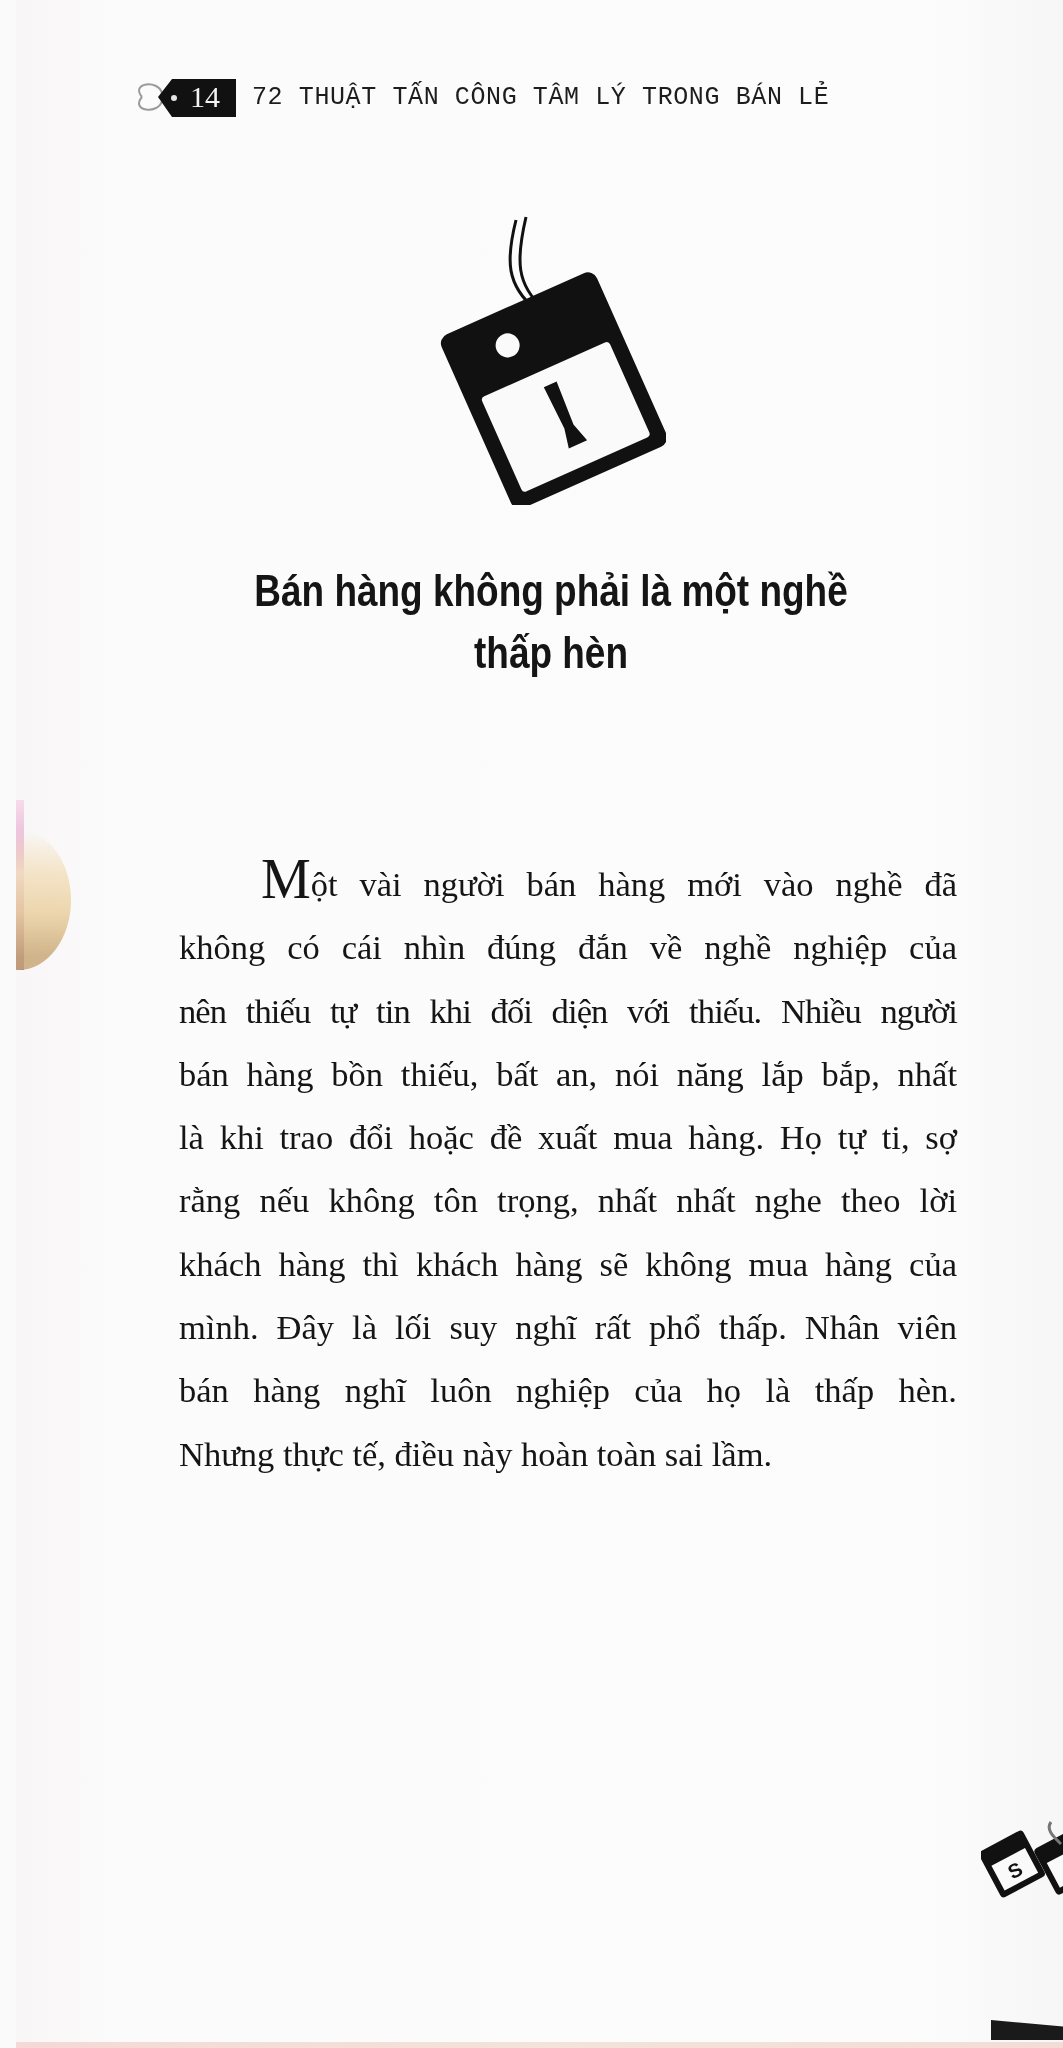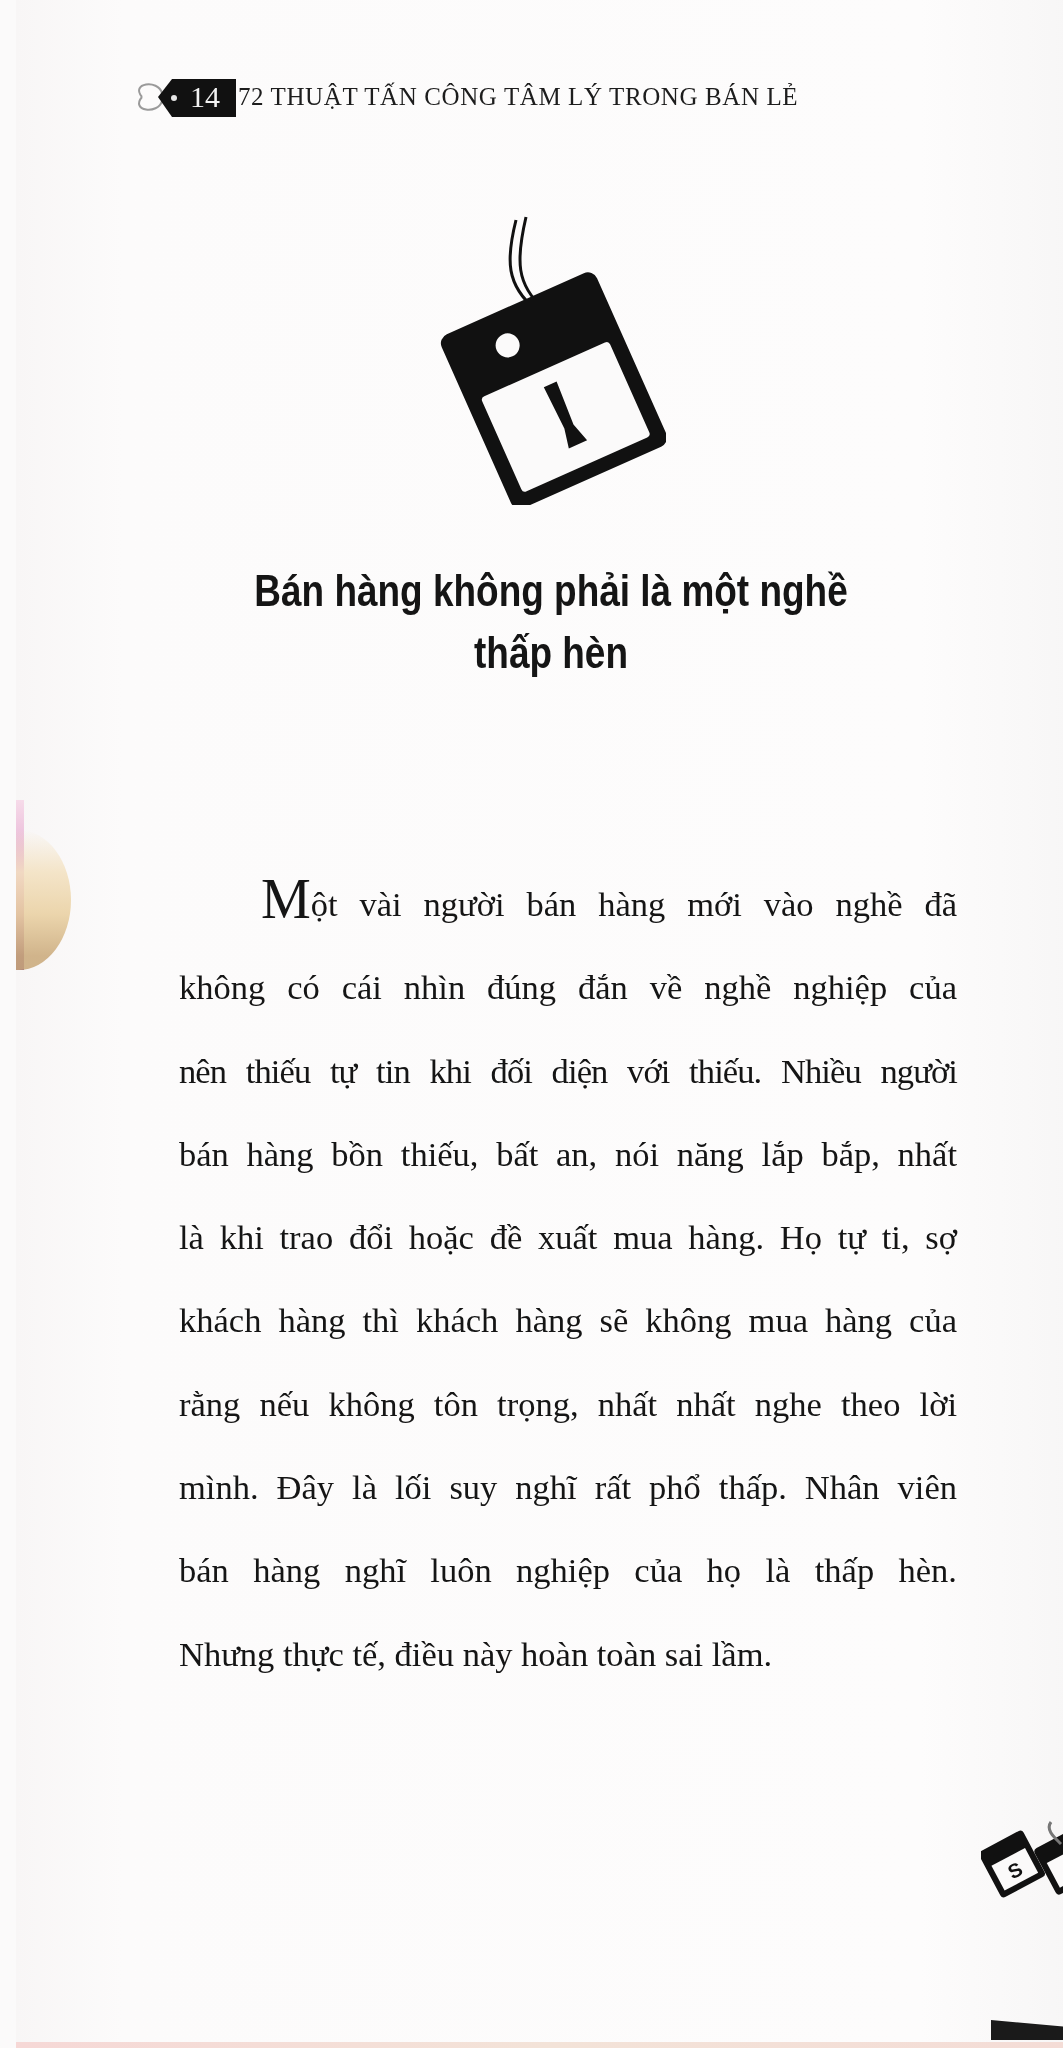--- a/index.html
+++ b/index.html
@@ -39,21 +39,22 @@
     .tag-num {
       position: absolute;
       left: 62px;
       top: 8px;
       color: #f2f2f2;
       font-family: "Liberation Serif", serif;
       font-size: 30px;
       line-height: 32px;
     }
     .running-title {
-      font-family: Liberation Serif, serif;
+      margin-left: 14px;
+      font-family: Liberation Mono, monospace;
       font-size: 25px;
       letter-spacing: 0.6px;
       color: #1d1d1d;
       white-space: nowrap;
       font-variant: normal;
     }
     
     .chapter-icon {
       position: absolute;
       left: 420px;
@@ -92,21 +93,20 @@
       margin: 0;
       text-align: justify;
       text-align-last: left;
     }
     .line {
       display: block;
       text-align: justify;
       text-align-last: justify;
       white-space: nowrap;
       height: 63.3px;
-      margin-top: 20px;
     }
     .line.last {
       text-align-last: left;
     }
     .line.indent {
       padding-left: 82px;
     }
     .dropcap {
       font-size: 56px;
       line-height: 40px;
@@ -189,22 +189,22 @@
     <span>thấp hèn</span>
   </div>
 
   <div class="body-text">
     <div class="para">
       <span class="line indent"><span class="dropcap">M</span><span>ột vài người bán hàng mới vào nghề đã</span></span>
       <span class="line">không có cái nhìn đúng đắn về nghề nghiệp của</span>
       <span class="line" style="letter-spacing:-0.9px;">nên thiếu tự tin khi đối diện với thiếu. Nhiều người</span>
       <span class="line">bán hàng bồn thiếu, bất an, nói năng lắp bắp, nhất</span>
       <span class="line">là khi trao đổi hoặc đề xuất mua hàng. Họ tự ti, sợ</span>
+      <span class="line">rằng nếu không tôn trọng, nhất nhất nghe theo lời</span>
       <span class="line">khách hàng thì khách hàng sẽ không mua hàng của</span>
-      <span class="line">rằng nếu không tôn trọng, nhất nhất nghe theo lời</span>
       <span class="line">mình. Đây là lối suy nghĩ rất phổ thấp. Nhân viên</span>
       <span class="line">bán hàng nghĩ luôn nghiệp của họ là thấp hèn.</span>
       <span class="line last">Nhưng thực tế, điều này hoàn toàn sai lầm.</span>
     </div>
   </div>
 
   <div class="thumb-edge"></div>
   <div class="thumb"></div>
 
   <svg class="next-page-icon" viewBox="0 0 98 80">

